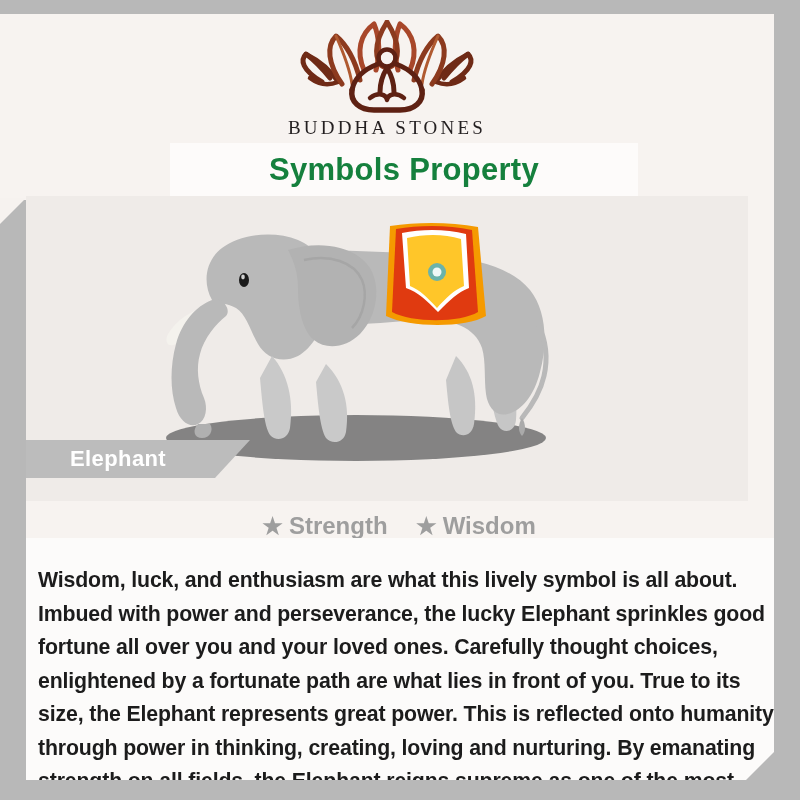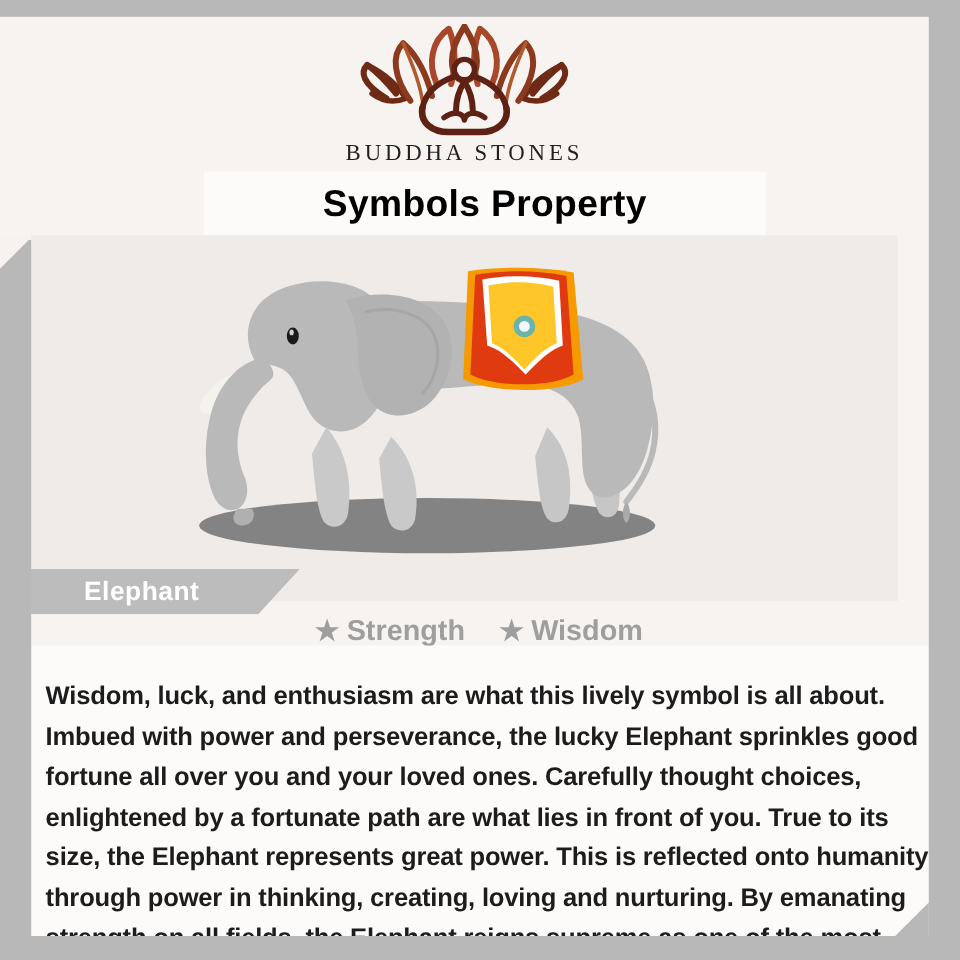--- a/index.html
+++ b/index.html
@@ -90,21 +90,21 @@
     width: 468px;
     height: 53px;
     background: #fdfbfa;
     display: flex;
     align-items: center;
     justify-content: center;
   }
   .title-text {
     font-size: 31px;
     font-weight: bold;
-    color: #000000;
+    color: #15803d;
     letter-spacing: 0.3px;
     font-family: "Liberation Sans", sans-serif;
   }
 
   
   .hero {
     position: absolute;
     left: 26px;
     top: 196px;
     width: 722px;
@@ -115,21 +115,21 @@
   .hero-art {
     position: absolute;
     left: 0;
     top: 0;
   }
 
   
   .name-banner {
     position: absolute;
     left: 0;
-    top: 474px;
+    top: 440px;
     width: 250px;
     height: 38px;
   }
   .name-banner-bg {
     position: absolute;
     inset: 0;
     background: #bcbcbc;
     clip-path: polygon(0 0, 100% 0, 86% 100%, 0 100%);
   }
   .name-banner-label {

